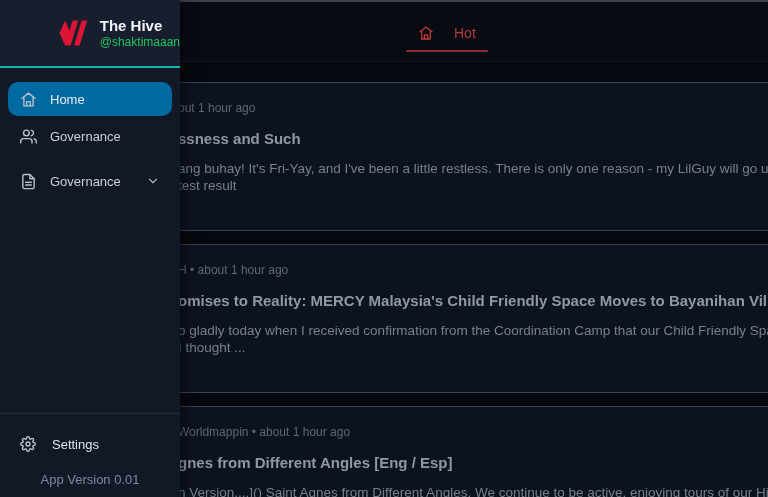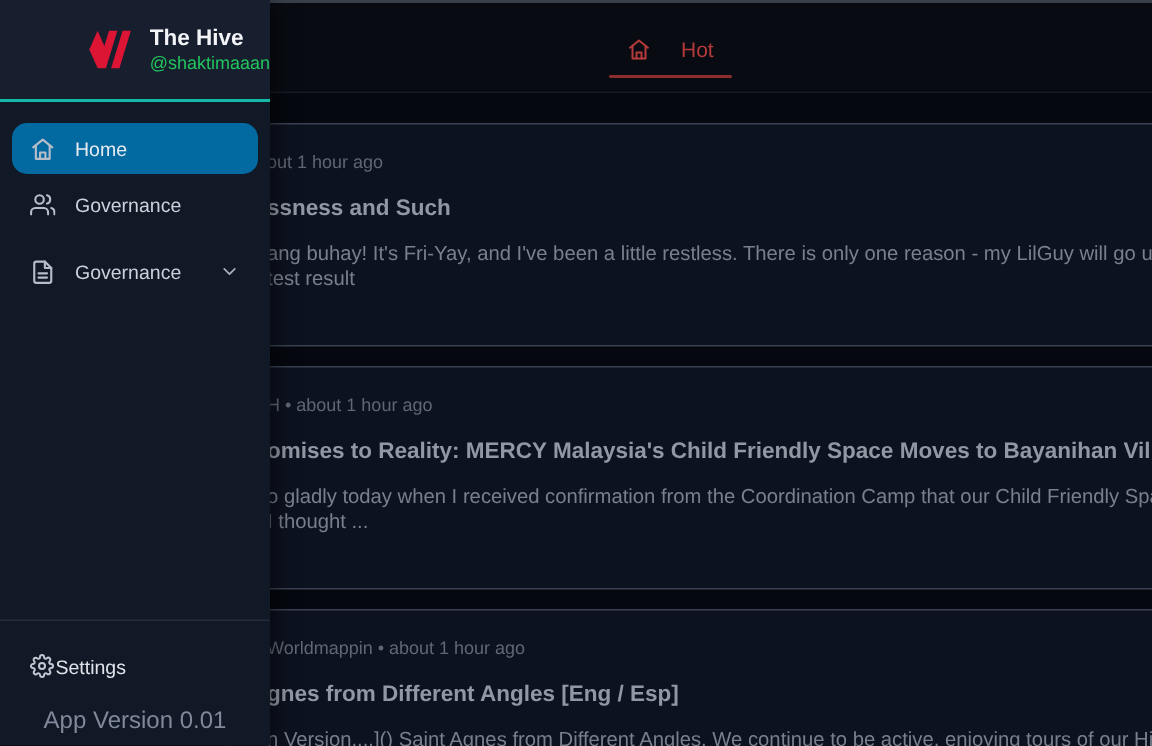--- a/index.html
+++ b/index.html
@@ -40,24 +40,24 @@
   .nav-item { display:flex; align-items:center; gap:13px; height:34px; padding:0 12px;
               border-radius:10px; color:#ccd2da; font-size:13px; margin-bottom:3px; cursor:pointer; }
   .nav-item.active { background:#0369a1; color:#e8ecf2; }
   .nav-item svg { width:17px; height:17px; color:#b7bec9; flex:0 0 auto; }
   .nav-item .grow { flex:1; }
   .nav-item.gov { margin-top:11px; }
   .nav-item .chev { width:14px; height:14px; color:#aab1bc; }
 
   .sidebar-footer { position:absolute; left:0; right:0; bottom:0; height:84px;
                     border-top:1px solid #242c3a; padding-top:18px; }
-  .settings-row { display:flex; align-items:center; gap:1px; height:24px; padding:0 20px;
+  .settings-row { display:flex; align-items:center; gap:16px; height:24px; padding:0 20px;
                   color:#e0e4ea; font-size:13px; cursor:pointer; }
   .settings-row svg { width:16px; height:16px; color:#c2c8d2; }
-  .app-version { text-align:center; font-size:16px; color:#80889a; margin-top:16px; }
+  .app-version { text-align:center; font-size:13px; color:#80889a; margin-top:16px; }
 </style>
 </head>
 <body>
 
 <div class="topbar">
   <div class="tabs">
 
     <div class="tab active">
       <svg viewBox="0 0 24 24" fill="none" stroke="currentColor" stroke-width="2" stroke-linecap="round" stroke-linejoin="round">
         <path d="M3 10.2 12 3l9 7.2"></path>

